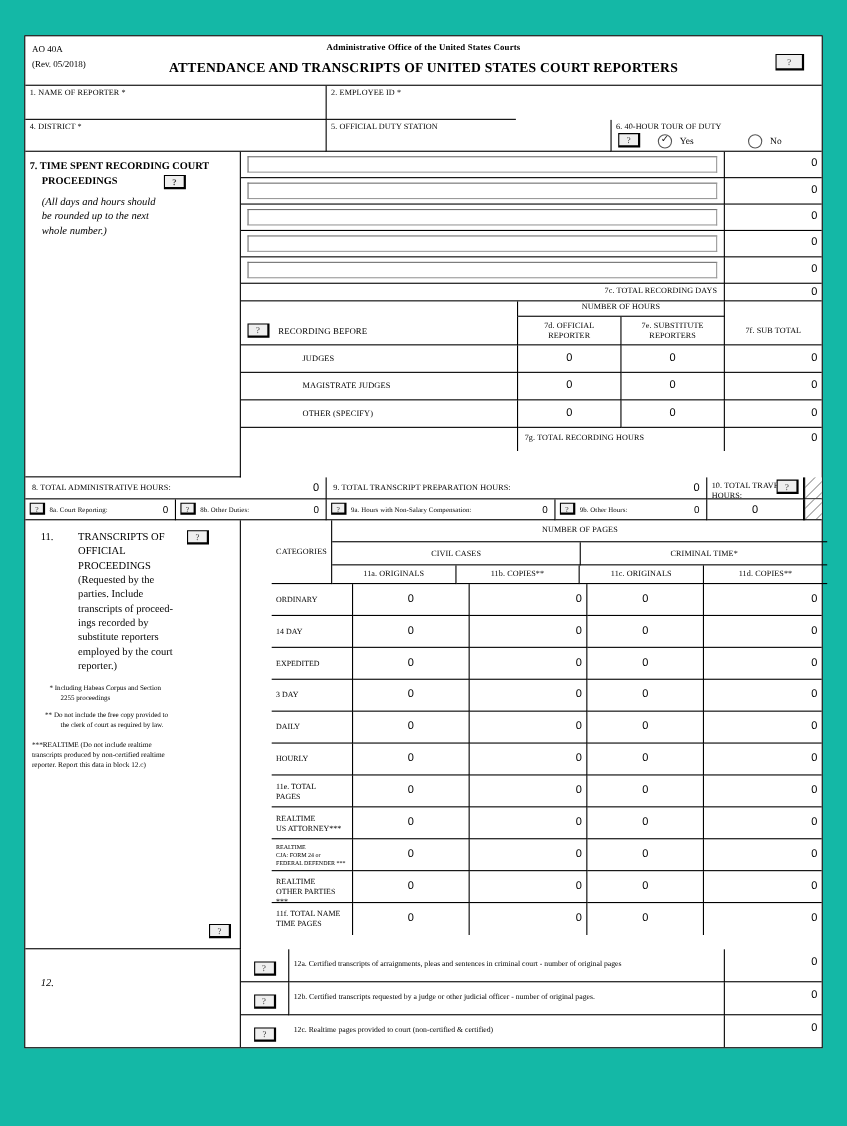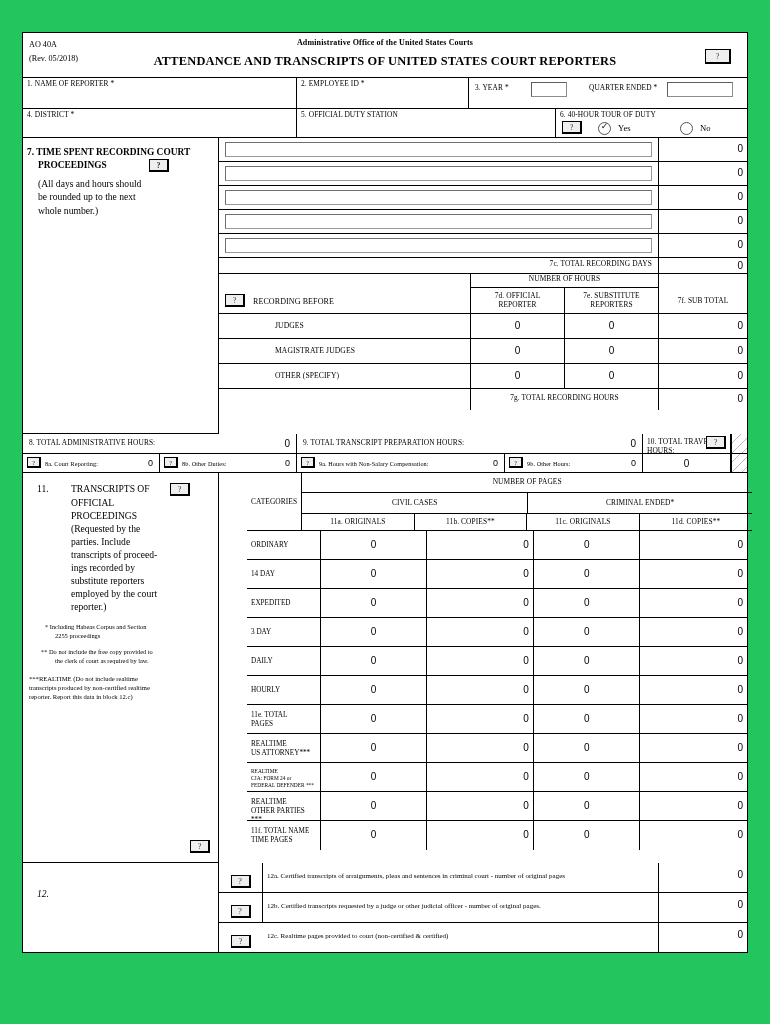--- a/index.html
+++ b/index.html
@@ -12,21 +12,21 @@
     height: 1024px;
     font-family: "Liberation Serif", serif;
     color: #000000;
     -webkit-font-smoothing: none;
   }
 
   .page {
     position: relative;
     width: 770px;
     height: 1024px;
-    background: #22c55e;
+    background: #14b8a6;
   }
 
   
   .form {
     position: absolute;
     left: 22px;
     top: 32px;
     width: 726px;
     border: 1px solid #000;
     box-sizing: border-box;
@@ -131,21 +131,21 @@
 
   .hatch {
     background-image: repeating-linear-gradient(
       -45deg, #ffffff 0 3px, #b9b9b9 3px 4px, #ffffff 4px 7px);
     border-left: 1px solid #000;
   }
 
   
   .sec7left { width: 196px; }
   .sec7left .t1 { font-size: 9.4px; line-height: 12.5px; font-weight: bold; }
-  .sec7left .t2 { font-size: 9.6px; line-height: 13.5px; margin-top: 5px; }
+  .sec7left .t2 { font-size: 9.6px; line-height: 13.5px; margin-top: 5px; font-style: italic; }
 
   .col7b { width: 88px; }
 
   
   .sec11left { width: 196px; }
   .sec11left .hd { font-size: 9.6px; line-height: 13px; }
   .fnote { font-size: 6.4px; line-height: 8.6px; }
   .fnote2 { font-size: 6.6px; line-height: 9px; }
 
   .catcol { width: 78px; margin-left: 28px; }
@@ -175,26 +175,20 @@
     </div>
 
     <div class="row">
       <div class="cell" style="width:274px;height:31px">
         <div class="lbl">1. NAME OF REPORTER *</div>
         <div class="val"></div>
       </div>
       <div class="cell" style="width:172px;height:31px">
         <div class="lbl">2. EMPLOYEE ID *</div>
         <div class="val"></div>
-      </div>
-      <div class="cell nor" style="width:278px;height:31px">
-        <span class="lbl" style="position:absolute;left:6px;top:6px">3. YEAR *</span>
-        <span class="tbox" style="position:absolute;left:62px;top:4px"></span>
-        <span class="lbl" style="position:absolute;left:120px;top:6px">QUARTER ENDED *</span>
-        <span class="tbox" style="position:absolute;left:198px;top:4px;width:66px"></span>
       </div>
     </div>
 
     <div class="row">
       <div class="cell" style="width:274px;height:29px">
         <div class="lbl">4. DISTRICT *</div>
         <div class="val"></div>
       </div>
       <div class="cell" style="width:259px;height:29px">
         <div class="lbl">5. OFFICIAL DUTY STATION</div>
@@ -347,21 +341,21 @@
               </div>
               <div class="cell nor col7b" style="height:25px;padding-top:6px">
                 <div class="val">0</div>
               </div>
             </div>
           </div>
 
         <div class="row">
           <div class="cell nob" style="width:252px;height:21px"></div>
           <div class="cell nob" style="width:188px;height:21px;padding:5px 6px">
-            <div class="lbl" style="text-align:center">7g.  TOTAL RECORDING HOURS</div>
+            <div class="lbl" style="text-align:left">7g.  TOTAL RECORDING HOURS</div>
           </div>
           <div class="cell nob nor col7b" style="height:21px;padding-top:4px">
             <div class="val">0</div>
           </div>
         </div>
       </div>
     </div>
 
     <div class="row">
       <div class="cell" style="width:274px;height:20px">
@@ -450,21 +444,21 @@
           </div>
           <div style="width:450px">
             <div class="cell nor" style="height:20px;padding-top:5px">
               <div class="lbl ctr">NUMBER OF PAGES</div>
             </div>
             <div class="row">
               <div class="cell" style="width:226px;height:21px;padding-top:6px">
                 <div class="lbl ctr">CIVIL CASES</div>
               </div>
               <div class="cell nor" style="width:224px;height:21px;padding-top:6px">
-                <div class="lbl ctr">CRIMINAL ENDED*</div>
+                <div class="lbl ctr">CRIMINAL TIME*</div>
               </div>
             </div>
             <div class="row">
               <div class="cell pgcol" style="height:17px;padding-top:4px">
                 <div class="lbl ctr">11a.  ORIGINALS</div>
               </div>
               <div class="cell pgcol" style="height:17px;padding-top:4px">
                 <div class="lbl ctr">11b.  COPIES**</div>
               </div>
               <div class="cell pgcol" style="height:17px;padding-top:4px">

